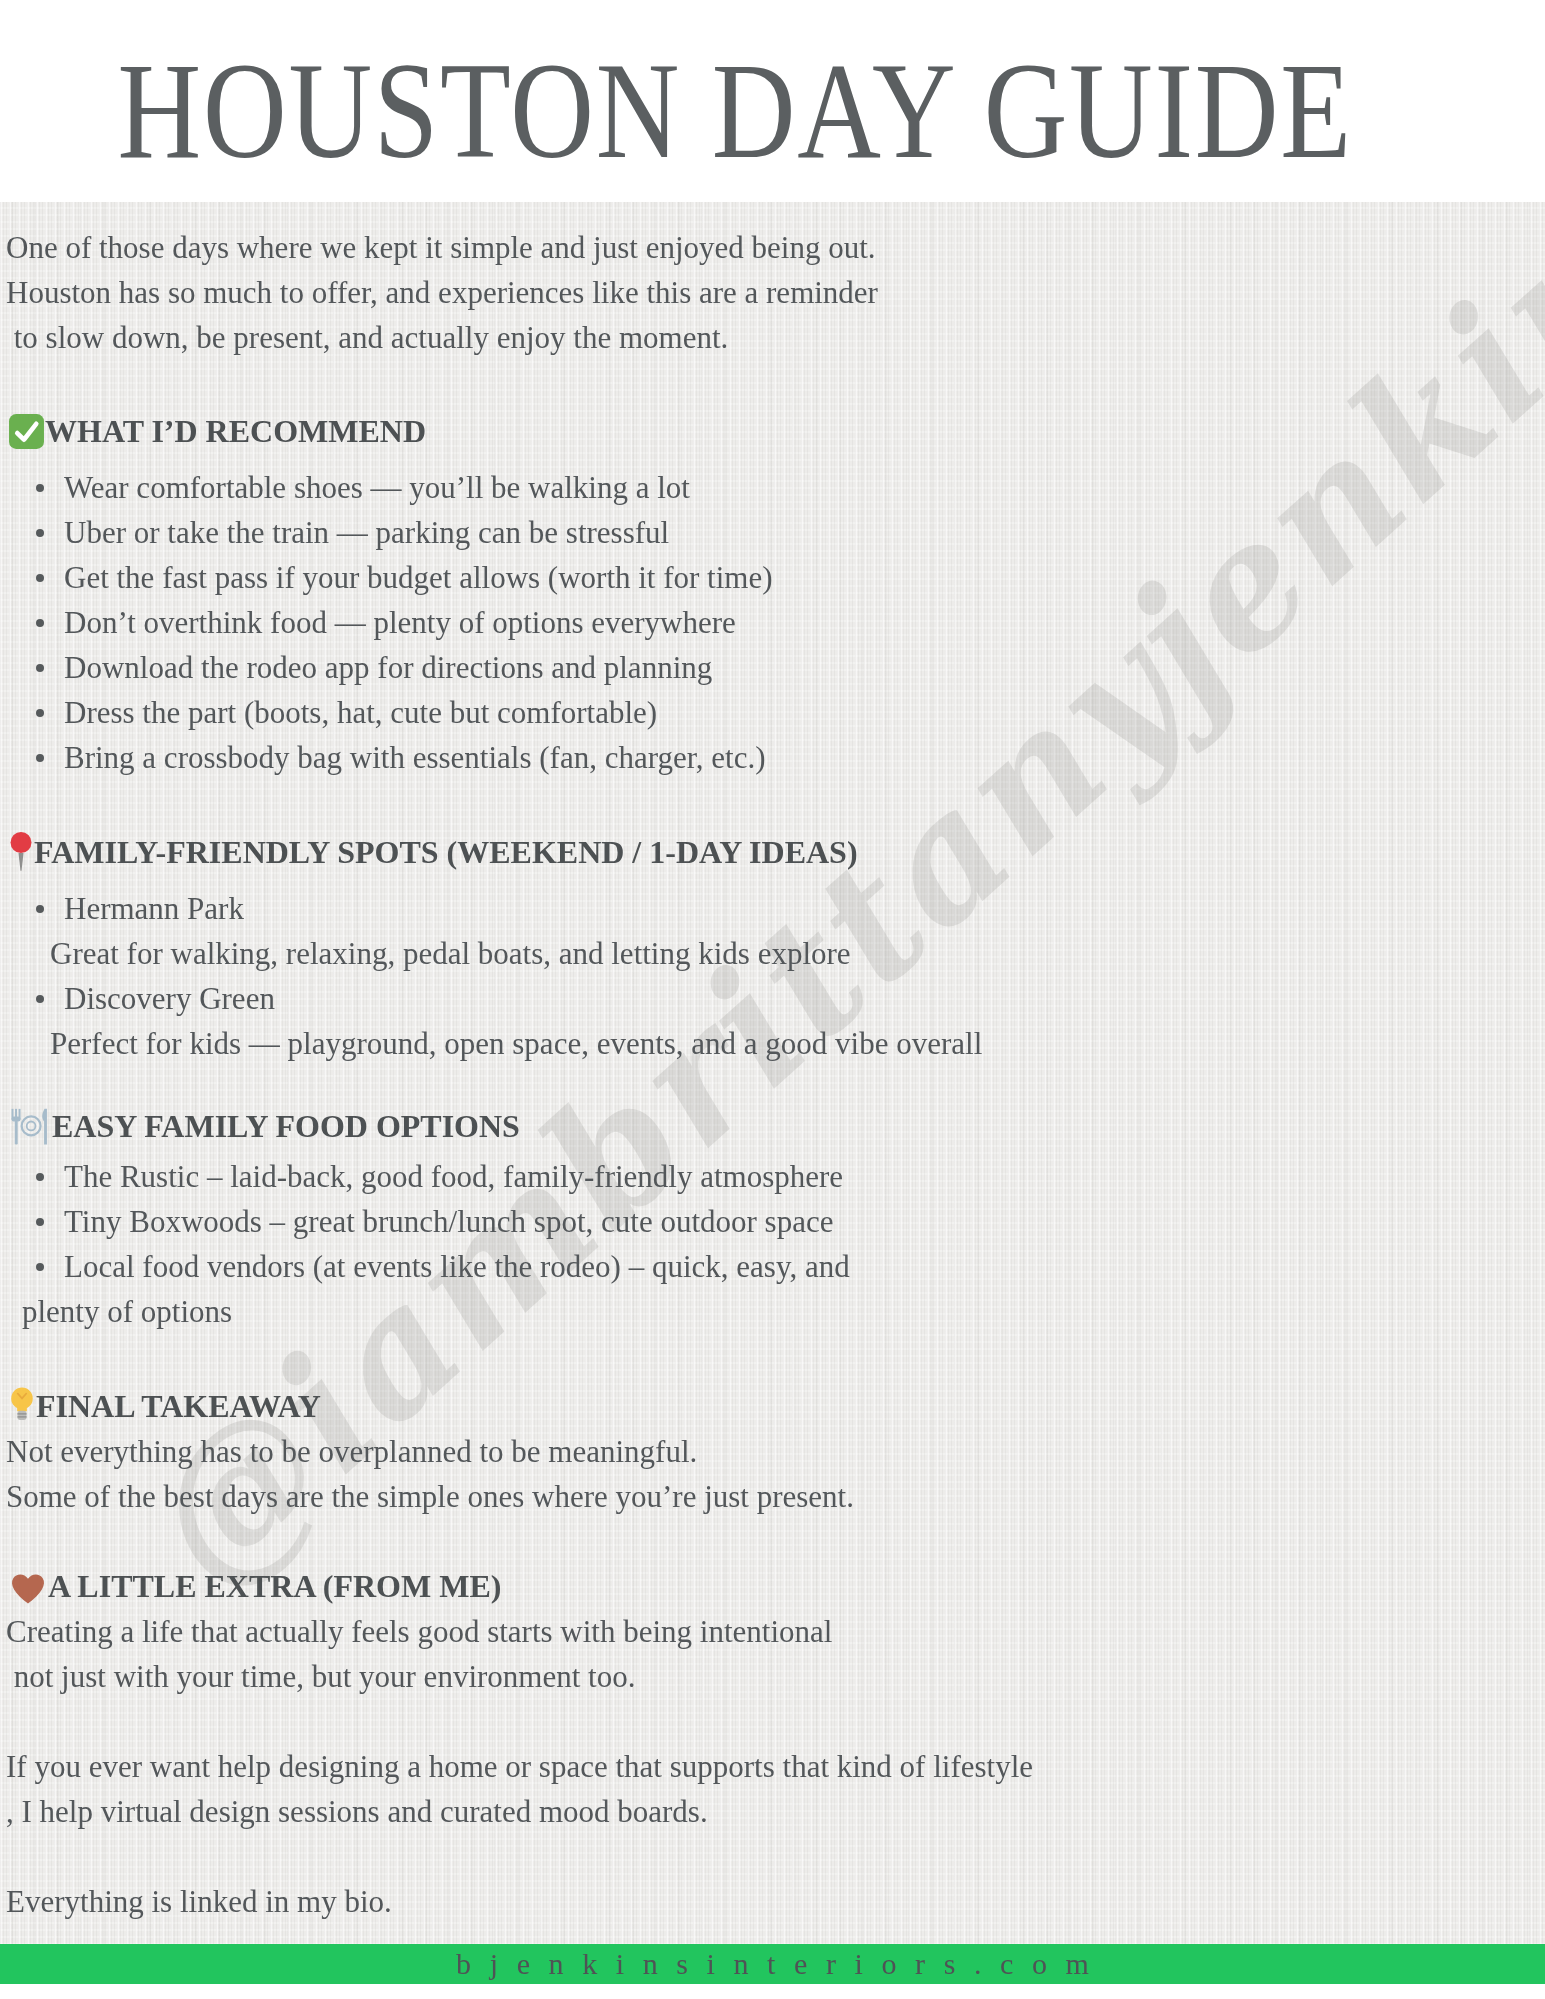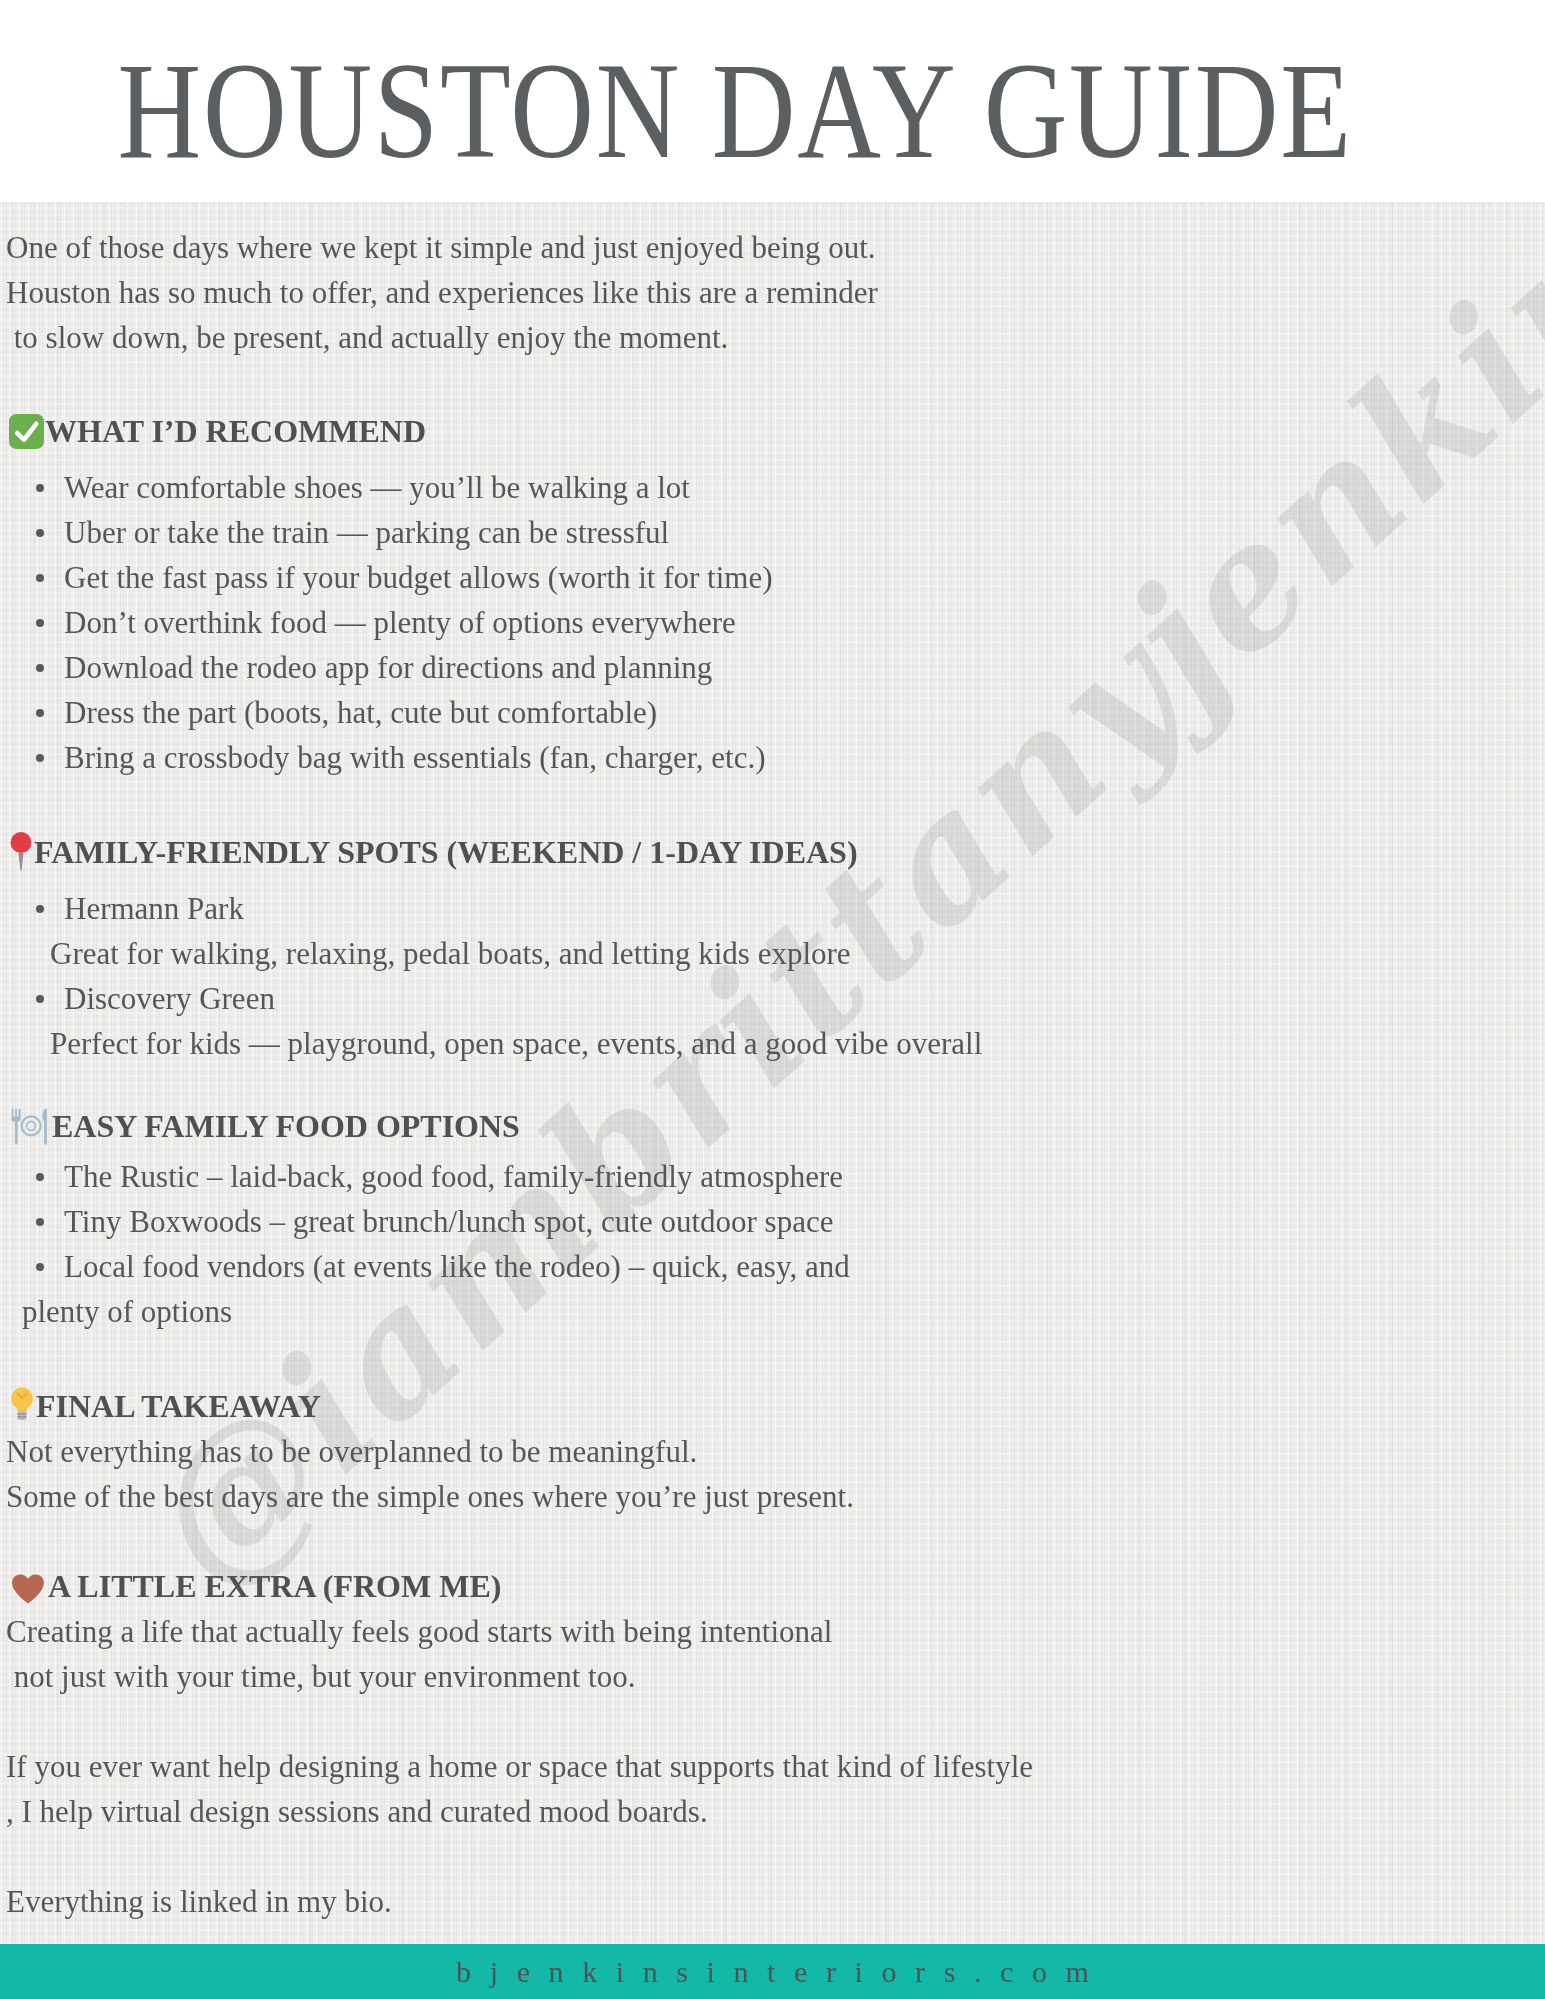--- a/index.html
+++ b/index.html
@@ -68,22 +68,22 @@
   ul.blist li{display:flex;align-items:flex-start;}
   .dot{
     flex:none;width:8px;height:8px;border-radius:50%;
     background:#565a5c;margin:19px 20px 0 30px;
   }
   .subline{padding-left:44px;}
   .cont-line{padding-left:16px;}
   .para{margin:0;}
   .gap-para{margin-top:45px;}
   .footer{
-    position:absolute;left:0;right:0;top:1944px;height:55px;
-    background:#14b8a6;z-index:2;
+    position:absolute;left:0;right:0;top:1944px;height:40px;
+    background:#22c55e;z-index:2;
     display:flex;align-items:center;justify-content:center;
   }
   .footer-text{
     font-size:30px;color:#4f5355;letter-spacing:.62em;text-indent:.62em;
     font-family:"Liberation Serif","DejaVu Serif",serif;
   }
   svg{display:block;}
 </style>
 </head>
 <body>

